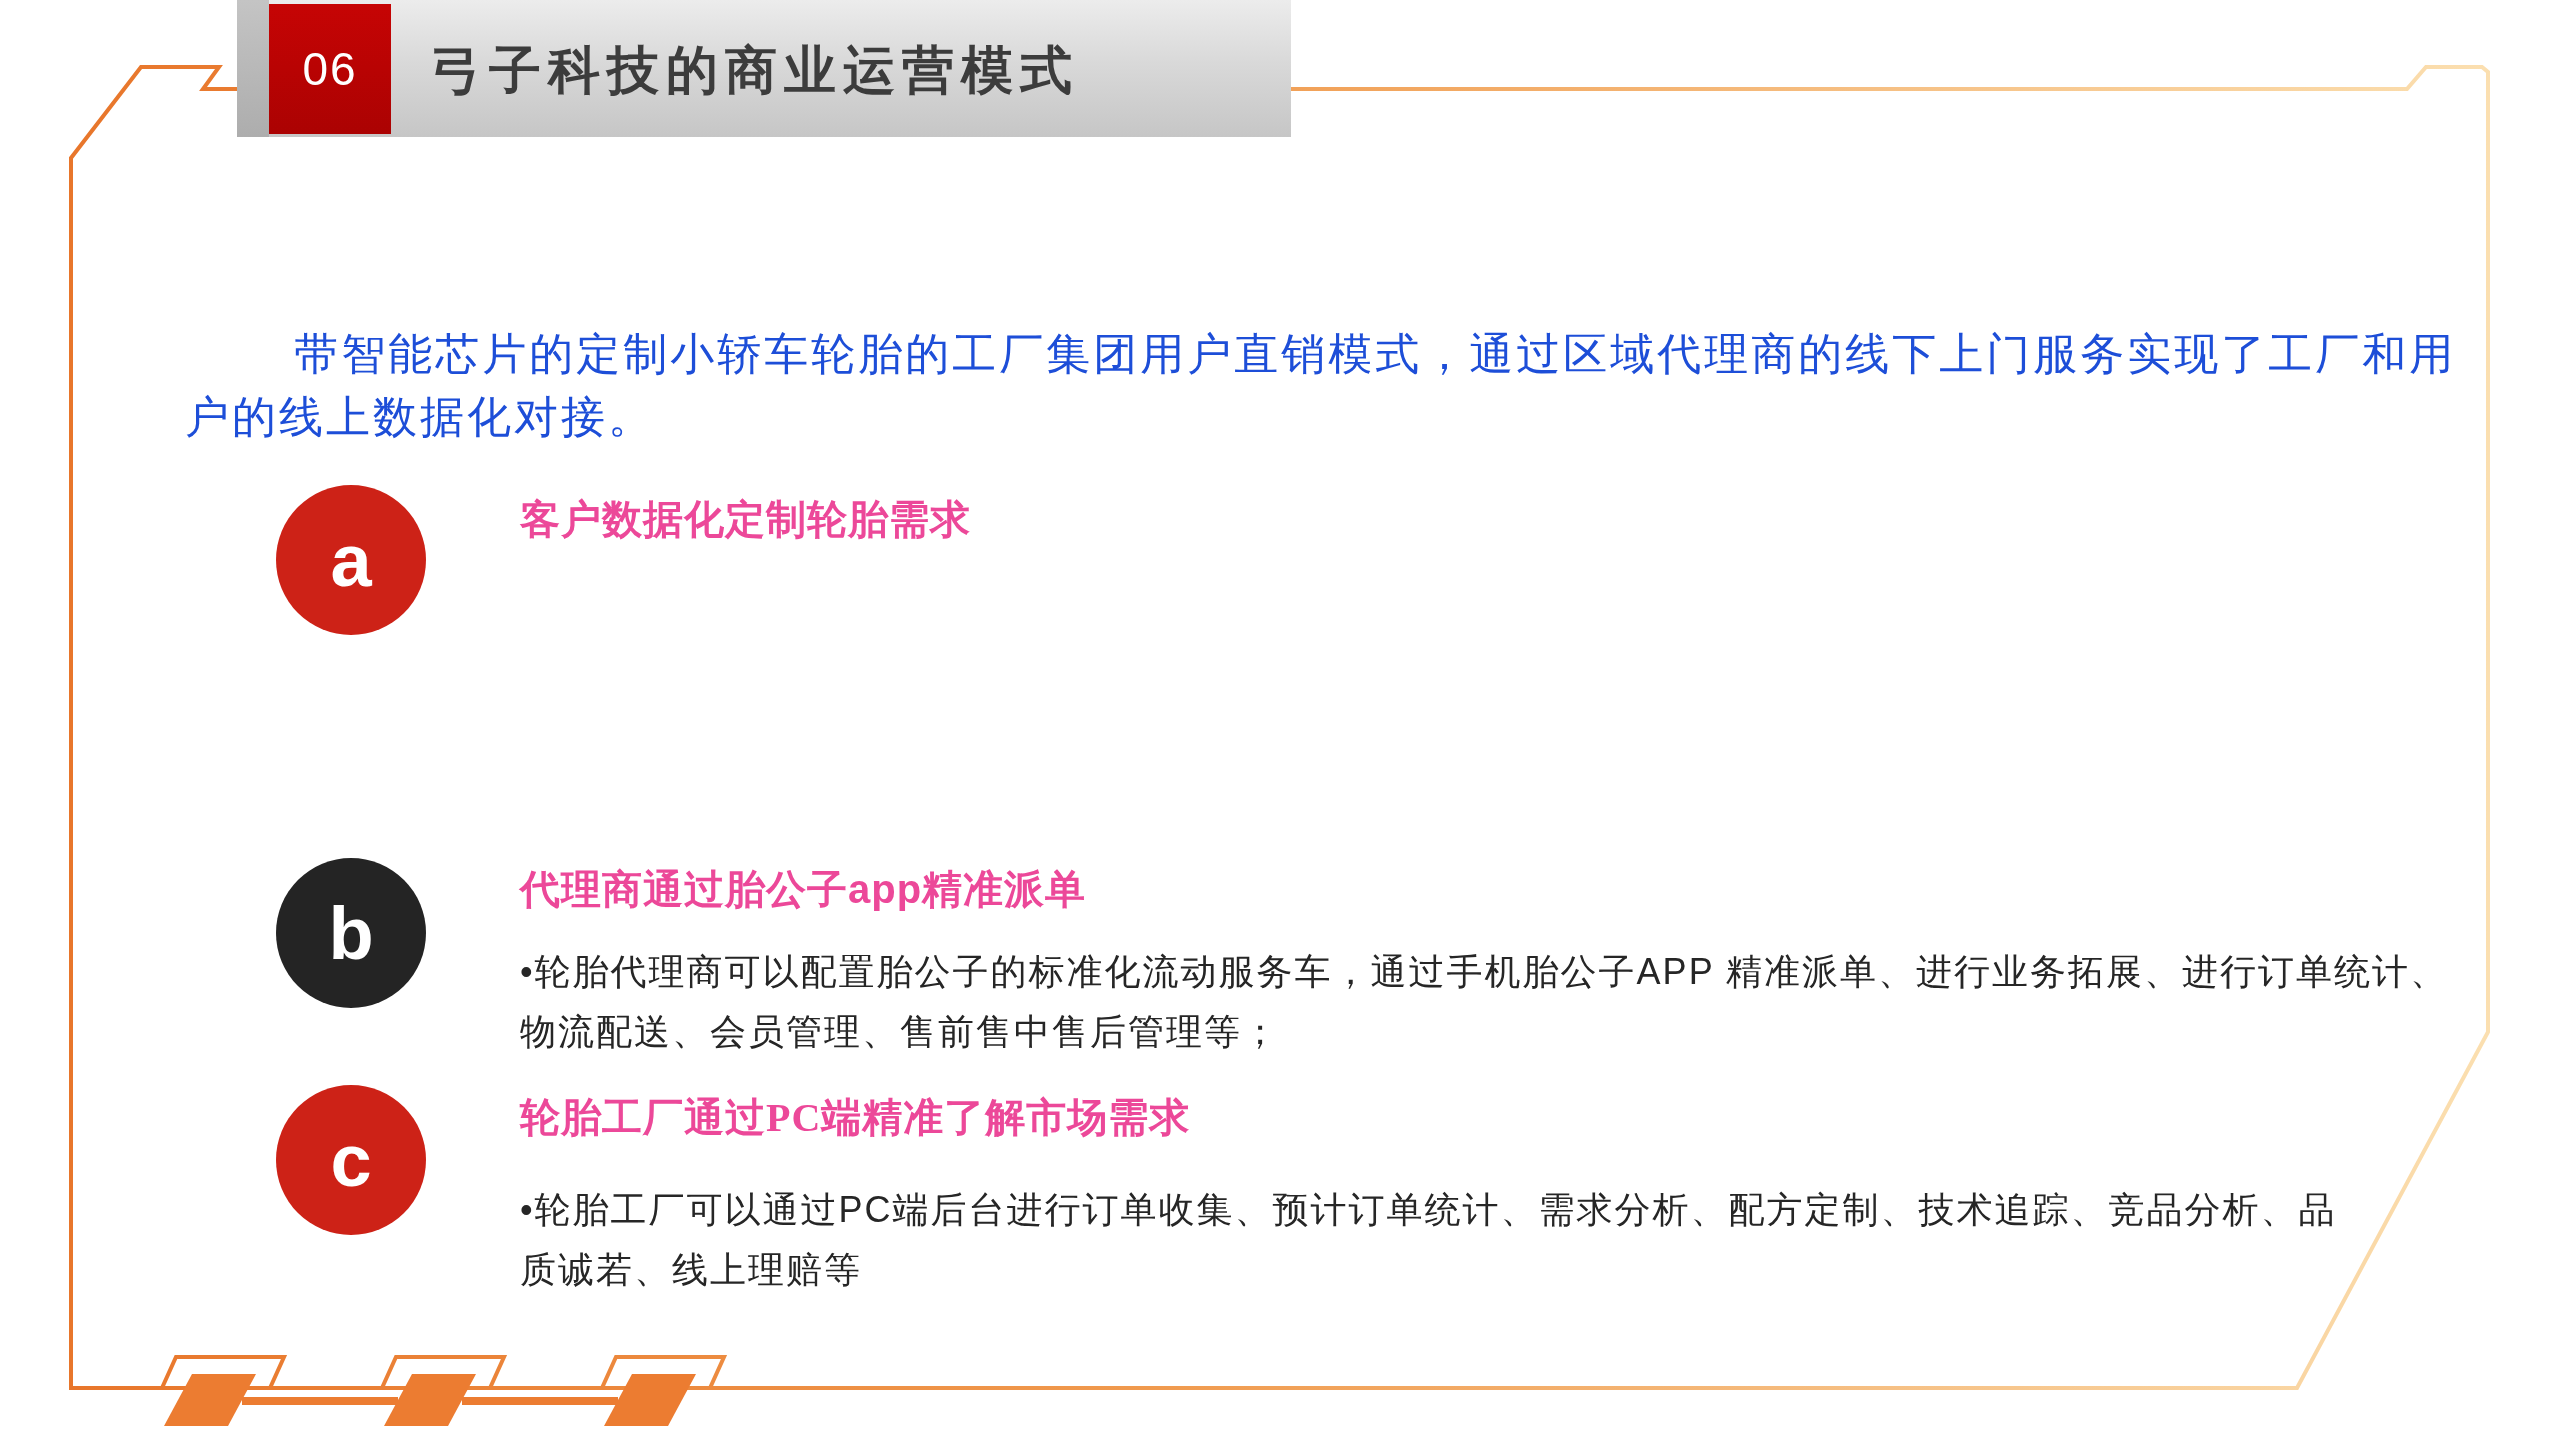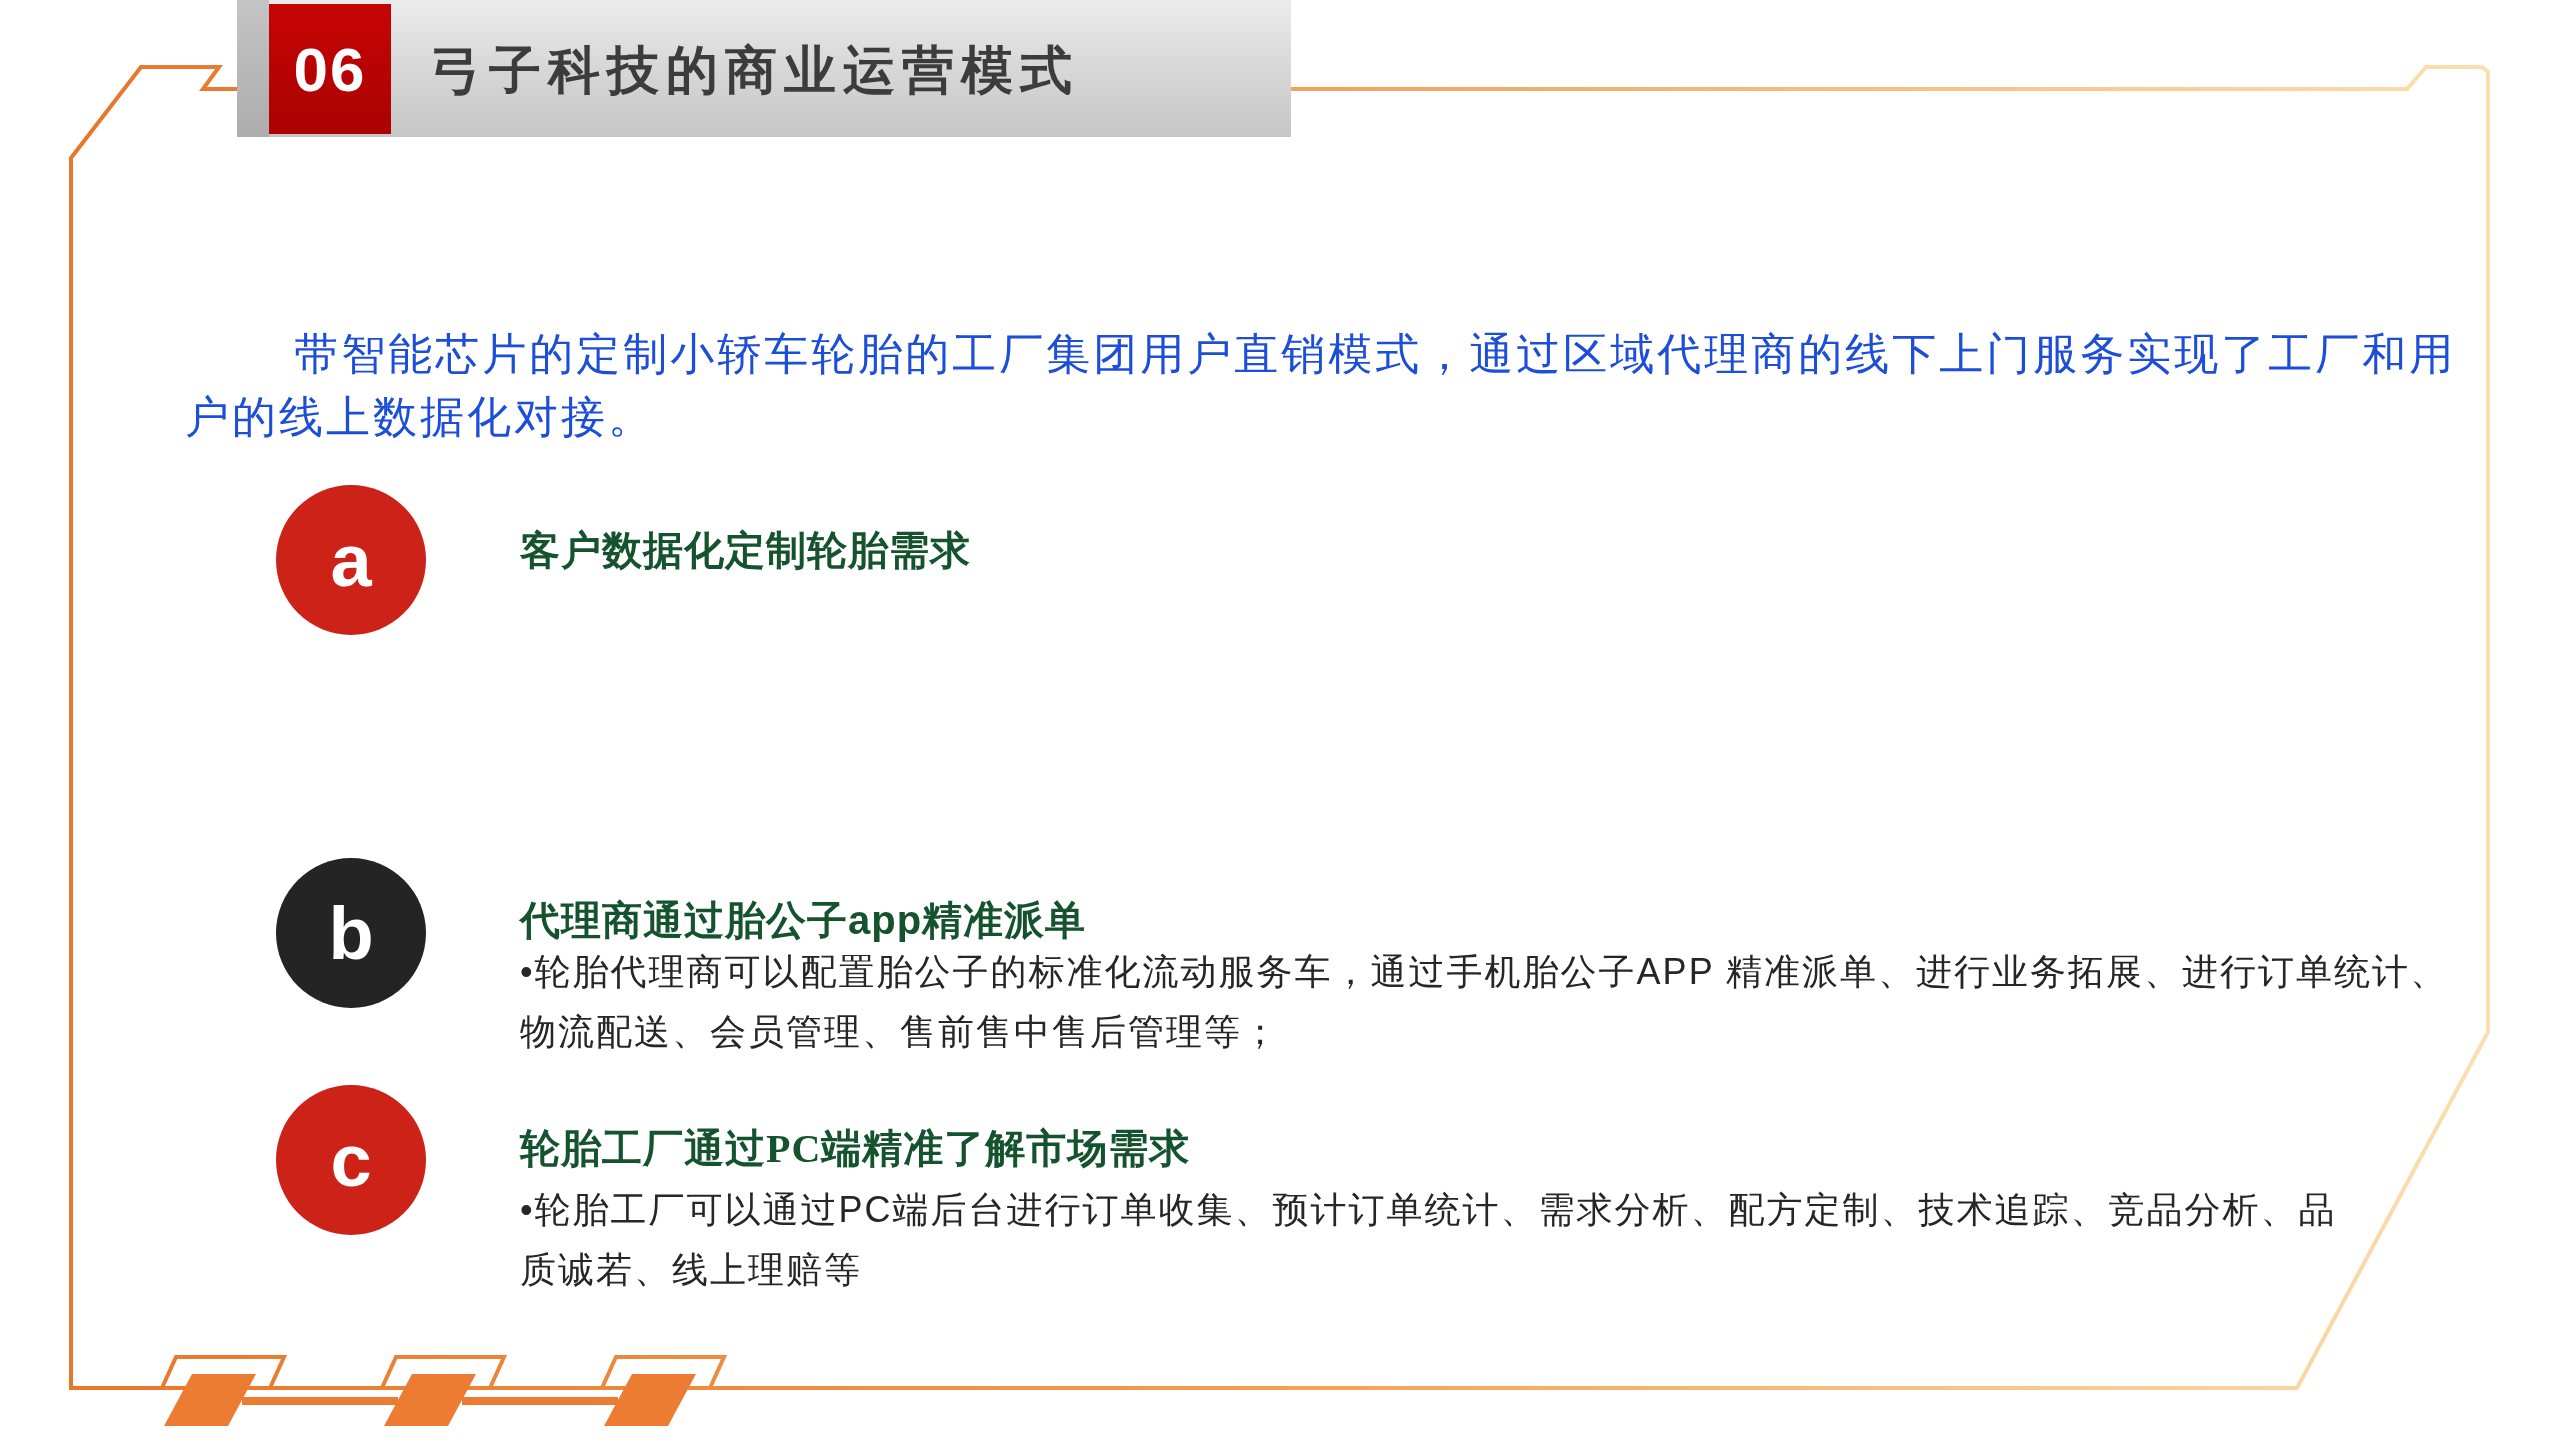--- a/index.html
+++ b/index.html
@@ -20,21 +20,21 @@
   .header-stub{
     position:absolute;left:0;top:0;width:32px;height:137px;
     background:linear-gradient(180deg,#c4c4c4,#adadad);
   }
   .page-no-box{
     position:absolute;left:32px;top:4px;width:122px;height:130px;
     background:linear-gradient(180deg,#c60404,#ab0202);
     display:flex;align-items:center;justify-content:center;
   }
   .page-no{
-    color:#ffffff;font-size:62px;font-weight:700;letter-spacing:2px;
+    color:#ffffff;font-size:46px;font-weight:400;letter-spacing:2px;
   }
   .slide-title{
     position:absolute;left:193px;top:0;height:137px;line-height:140px;
     font-size:52px;font-weight:bold;color:#3c3c3c;letter-spacing:7px;
     white-space:nowrap;
   }
 
   
   .section-heading{
     position:absolute;left:229px;top:208px;
@@ -50,23 +50,22 @@
   .badge{
     position:absolute;left:276px;width:150px;height:150px;border-radius:50%;
     display:flex;align-items:center;justify-content:center;
     color:#ffffff;font-size:74px;font-weight:bold;
   }
   .badge.a{top:485px;}
   .badge.b{top:858px;}
   .badge.c{top:1085px;}
   .item-title{
     position:absolute;left:520px;
-    font-size:40px;font-weight:bold;color:#14532d;letter-spacing:1px;
+    font-size:40px;font-weight:bold;color:#ec4899;letter-spacing:1px;
     white-space:nowrap;
-    margin-top:31px;
   }
   .item-title.a{top:492px;}
   .item-title.b{top:862px;}
   .item-title.c{top:1090px;font-family:Liberation Serif, serif;}
   .item-body{
     position:absolute;left:520px;width:1965px;
     font-size:36px;line-height:60px;letter-spacing:2px;color:#262626;
     white-space:pre-line;
   }
   .item-body.a{top:576px;}

